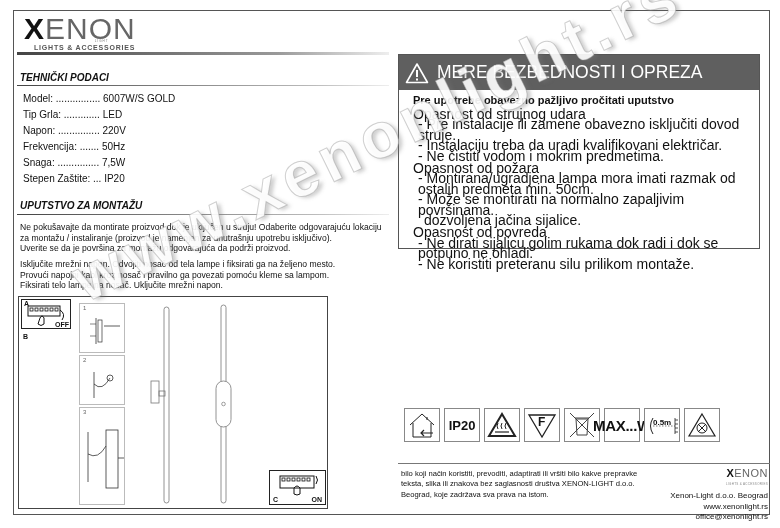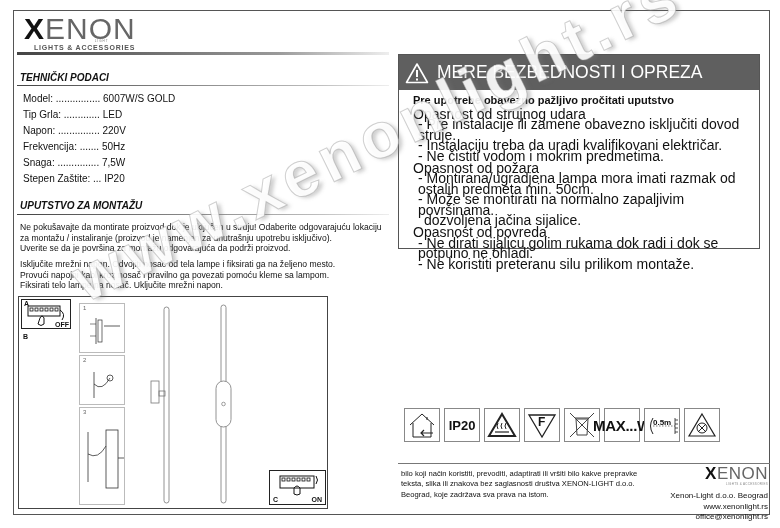--- a/index.html
+++ b/index.html
@@ -39,21 +39,21 @@
   .s-cont { padding-left: 11px; }
 
   
   .icons { left: 404px; top: 408px; display: flex; gap: 4px; }
   .ico { width: 36px; height: 34px; border: 1.2px solid #888; background: #fff; display: flex; align-items: center; justify-content: center; font-weight: bold; color: #111; }
 
   
   .footer-line { left: 398px; top: 463px; width: 372px; height: 1.2px; background: #777; }
   .footer-text { left: 401px; top: 469px; width: 270px; font-size: 7.6px; line-height: 10.3px; }
   .footer-right { right: 12px; top: 468px; text-align: right; font-size: 8px; line-height: 10.3px; }
-  .mini-logo { font-size: 17px; letter-spacing: 0.5px; color: #666; line-height: 11px; }
+  .mini-logo { font-size: 11px; letter-spacing: 0.5px; color: #666; line-height: 11px; }
   .mini-logo b { color: #111; font-weight: 900; }
   .mini-sub { font-size: 3px; color: #888; letter-spacing: 0.3px; margin-bottom: 2px; }
 
   
   .watermark { left: 60px; top: 250px; font-size: 64px; font-weight: bold; color: rgba(255,255,255,0.9); letter-spacing: 6px;
     -webkit-text-stroke: 1px rgba(150,150,150,0.45); transform: rotate(-26deg); transform-origin: left top; pointer-events: none;
     text-shadow: 3px 3px 4px rgba(120,120,120,0.35); white-space: nowrap; }
 </style>
 </head>
 <body>

